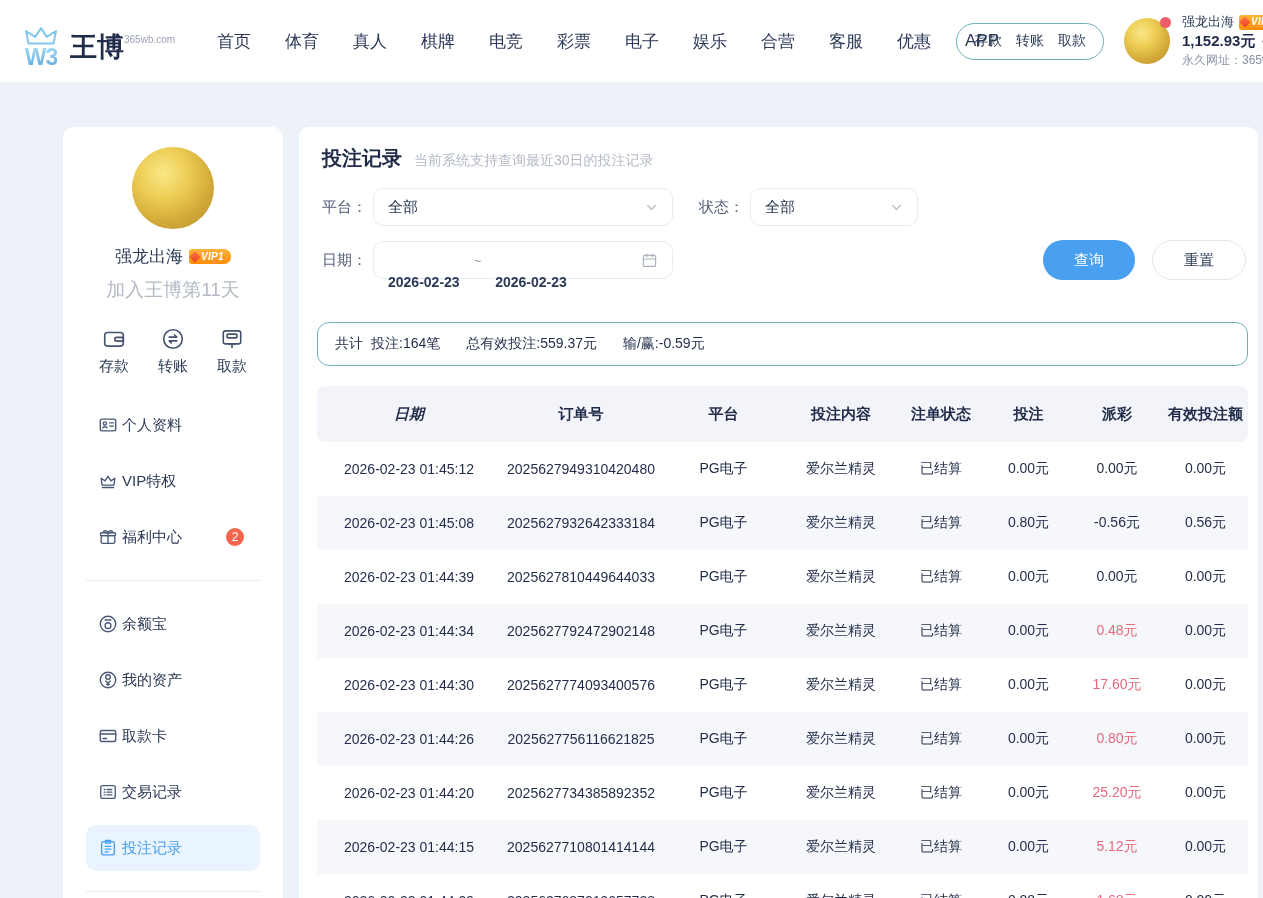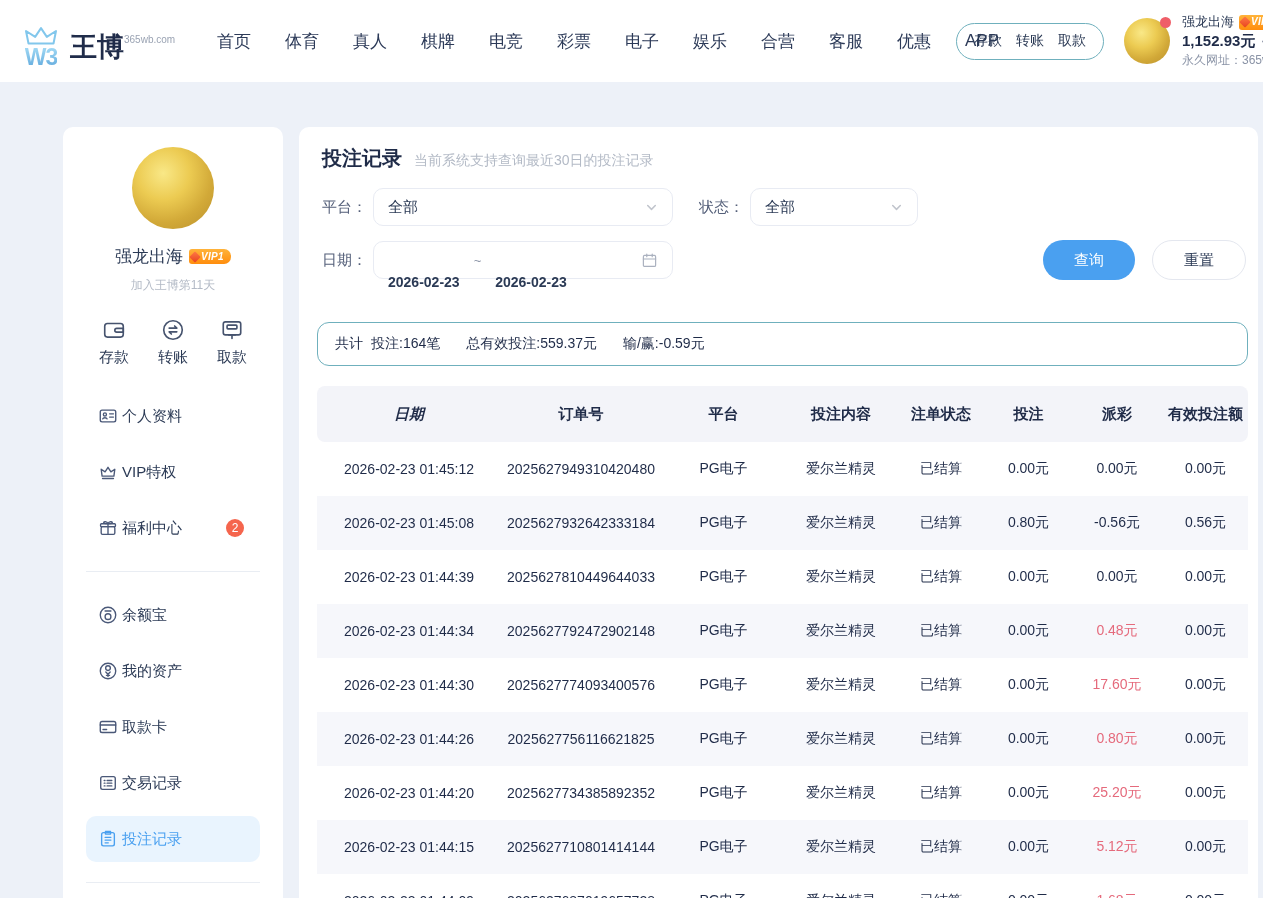--- a/index.html
+++ b/index.html
@@ -40,21 +40,21 @@
   .vip-text { font-size:10px; font-weight:bold; font-style:italic; color:#fff; letter-spacing:0.3px; }
 
   
   .content { display:flex; align-items:flex-start; gap:16px; padding:45px 8px 0 63px; height:816px; }
 
   
   .sidebar { flex:0 0 220px; background:#fff; border-radius:10px; height:1100px; padding-top:20px; }
   .profile { text-align:center; }
   .profile .avatar.big { margin:0 auto; }
   .profile-name { display:flex; align-items:center; justify-content:center; gap:6px; margin-top:16px; font-size:17px; color:#2b3a55; }
-  .profile-joined { margin-top:9px; font-size:12px; color:#b3bac6; }
+  .profile-joined { margin-top:9px; font-size:19px; color:#b3bac6; }
   .quick-actions { display:flex; justify-content:space-between; padding:0 36px; margin-top:24px; }
   .qa { display:flex; flex-direction:column; align-items:center; gap:6px; cursor:pointer; }
   .qa-label { font-size:15px; color:#2b3a55; }
 
   .menu { margin-top:26px; }
   .menu-item { display:flex; align-items:center; gap:4px; height:46px; margin:10px 23px; padding-left:12px; border-radius:10px;
       font-size:15px; color:#2b3a55; cursor:pointer; }
   .menu-item .mi-icon { display:flex; color:#4a5878; }
   .menu-item.active { background:#e9f4fe; color:#4aa0f0; }
   .menu-item.active .mi-icon { color:#4aa0f0; }

